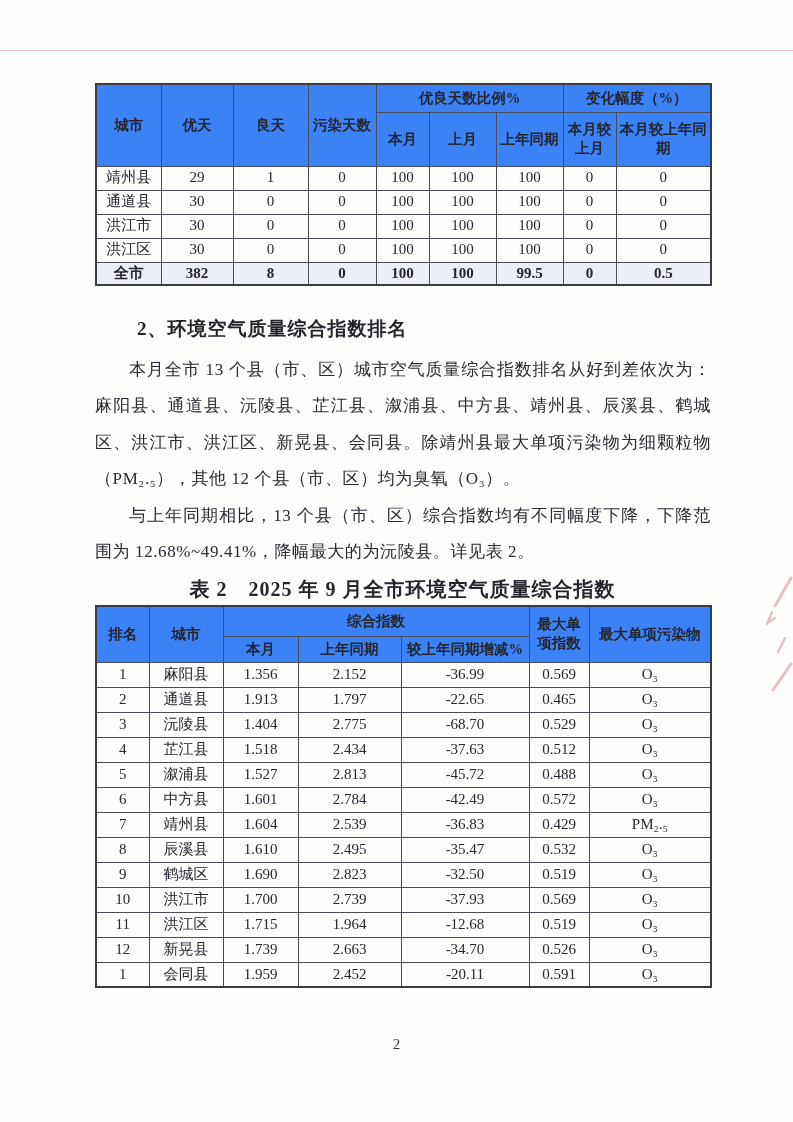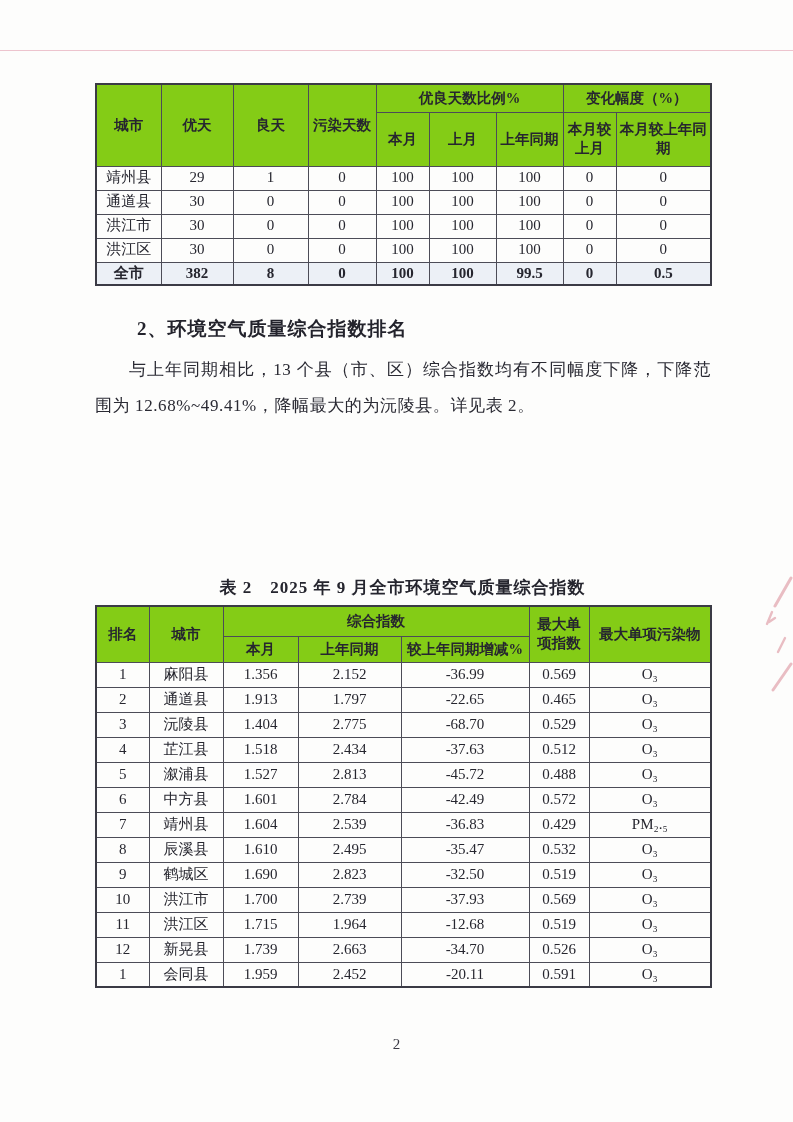--- a/index.html
+++ b/index.html
@@ -35,21 +35,21 @@
   table.doc-table th, table.doc-table td {
     border:1px solid #4c4c57;
     text-align:center;
     vertical-align:middle;
     padding:1px 2px;
     font-weight:normal;
     line-height:1.3;
   }
   table.doc-table { border:2px solid #3b3b45; }
   table.doc-table thead th {
-    background:#84cc16;
+    background:#3b82f6;
     font-weight:bold;
     font-size:14.5px;
   }
   #table1 { position:absolute; top:83px; left:95px; }
   #table1 thead tr.tier1 th { height:28px; }
   #table1 thead tr.tier2 th { height:54px; }
   #table1 tbody tr td { height:24px; }
   #table1 tfoot td {
     height:16px; font-weight:bold; background:#ecf0f6;
   }
@@ -65,21 +65,21 @@
     color:#23232c;
   }
   .body-paragraphs {
     position:absolute; top:352px; left:95px; width:616px;
     font-size:17px; line-height:36.4px; letter-spacing:0.6px;
     text-align:justify;
   }
   .body-paragraphs p { text-indent:2em; }
   .table-caption {
     position:absolute; top:576px; left:95px; width:615px;
-    text-align:center; font-size:17px; font-weight:bold;
+    text-align:center; font-size:20px; font-weight:bold;
     letter-spacing:1px; color:#25252e;
   }
   .page-number {
     position:absolute; top:1036px; left:0; width:100%;
     text-align:center; font-size:15px; color:#3a3a44;
   }
 </style>
 </head>
 <body>
 
@@ -173,20 +173,21 @@
         <td>99.5</td>
         <td>0</td>
         <td>0.5</td>
       </tr>
     </tfoot>
   </table>
 
   <div class="section-heading">2、环境空气质量综合指数排名</div>
 
   <div class="body-paragraphs">
+    <p>本月全市 13 个县（市、区）城市空气质量综合指数排名从好到差依次为：麻阳县、通道县、沅陵县、芷江县、溆浦县、中方县、靖州县、辰溪县、鹤城区、洪江市、洪江区、新晃县、会同县。除靖州县最大单项污染物为细颗粒物（PM₂.₅），其他 12 个县（市、区）均为臭氧（O₃）。</p>
     <p>与上年同期相比，13 个县（市、区）综合指数均有不同幅度下降，下降范围为 12.68%~49.41%，降幅最大的为沅陵县。详见表 2。</p>
   </div>
 
   <div class="table-caption">表 2　2025 年 9 月全市环境空气质量综合指数</div>
 
   <table class="doc-table" id="table2">
     <colgroup>
       <col style="width:53px">
         <col style="width:74px">
         <col style="width:75px">

